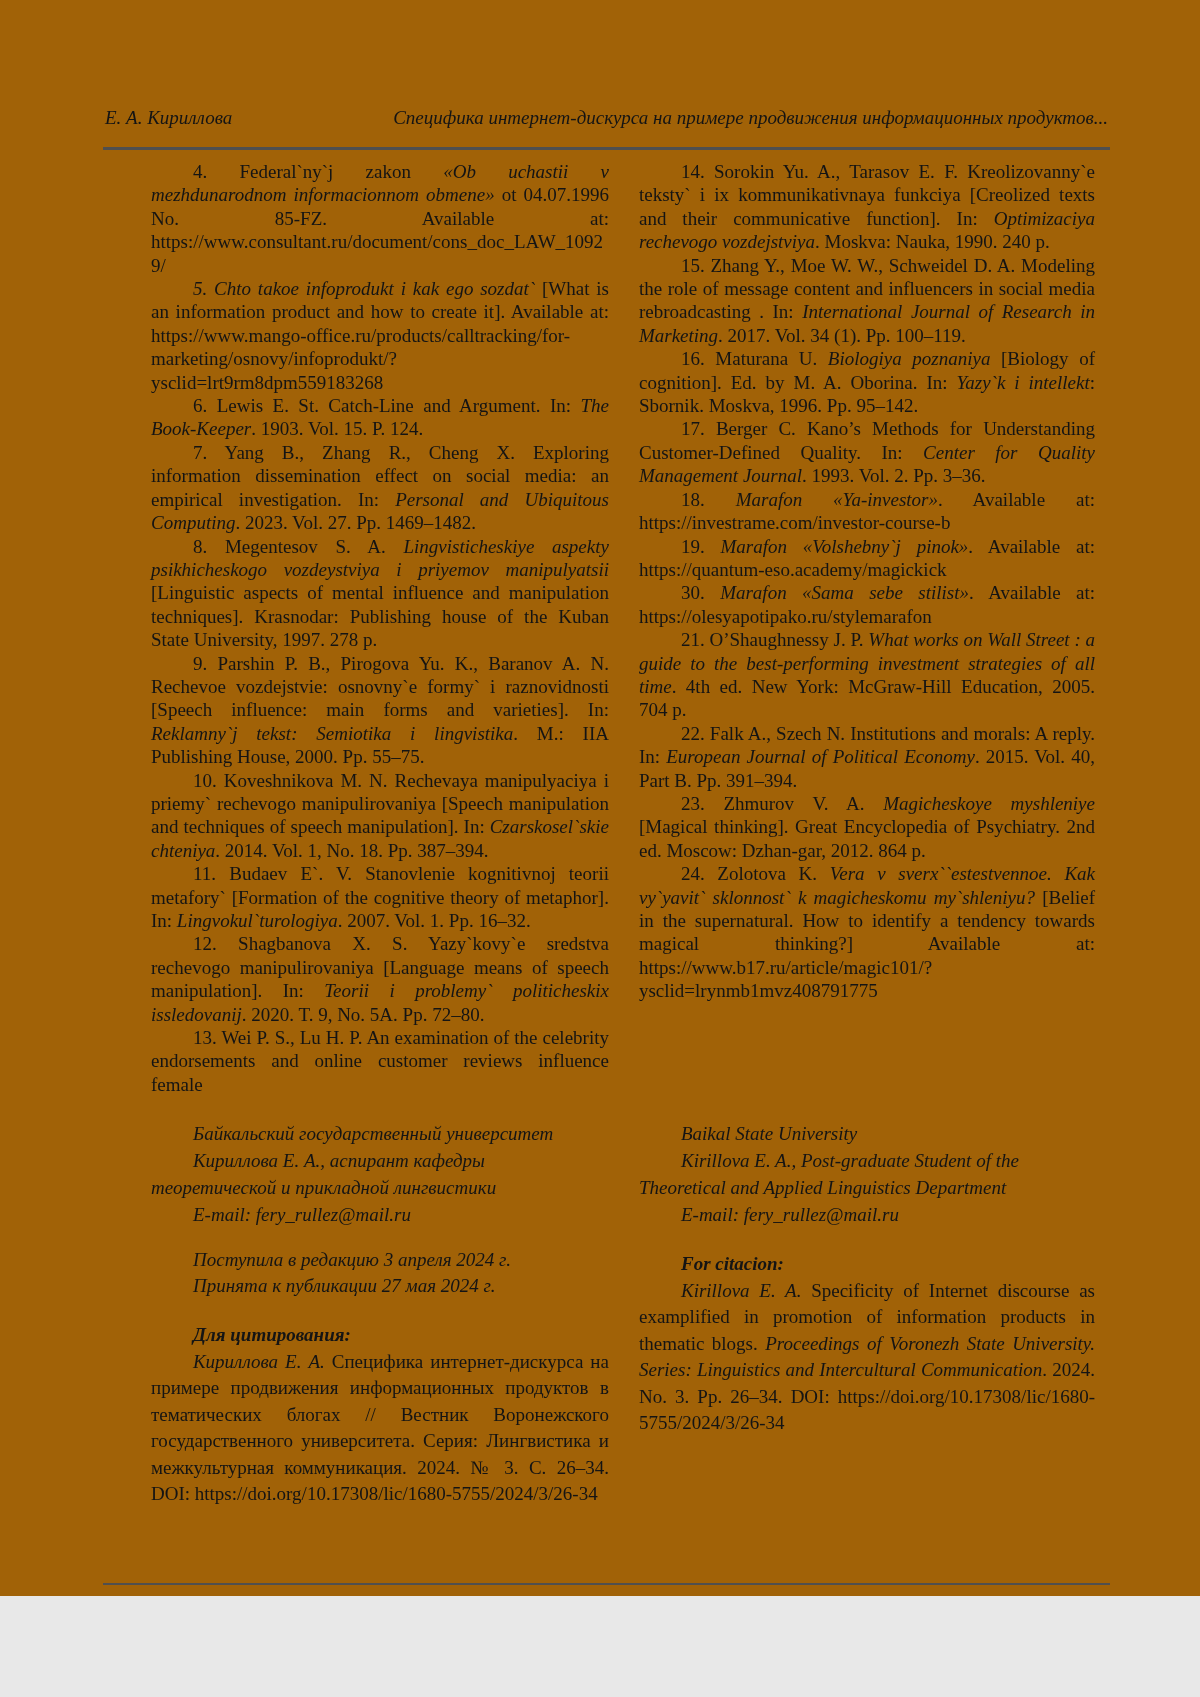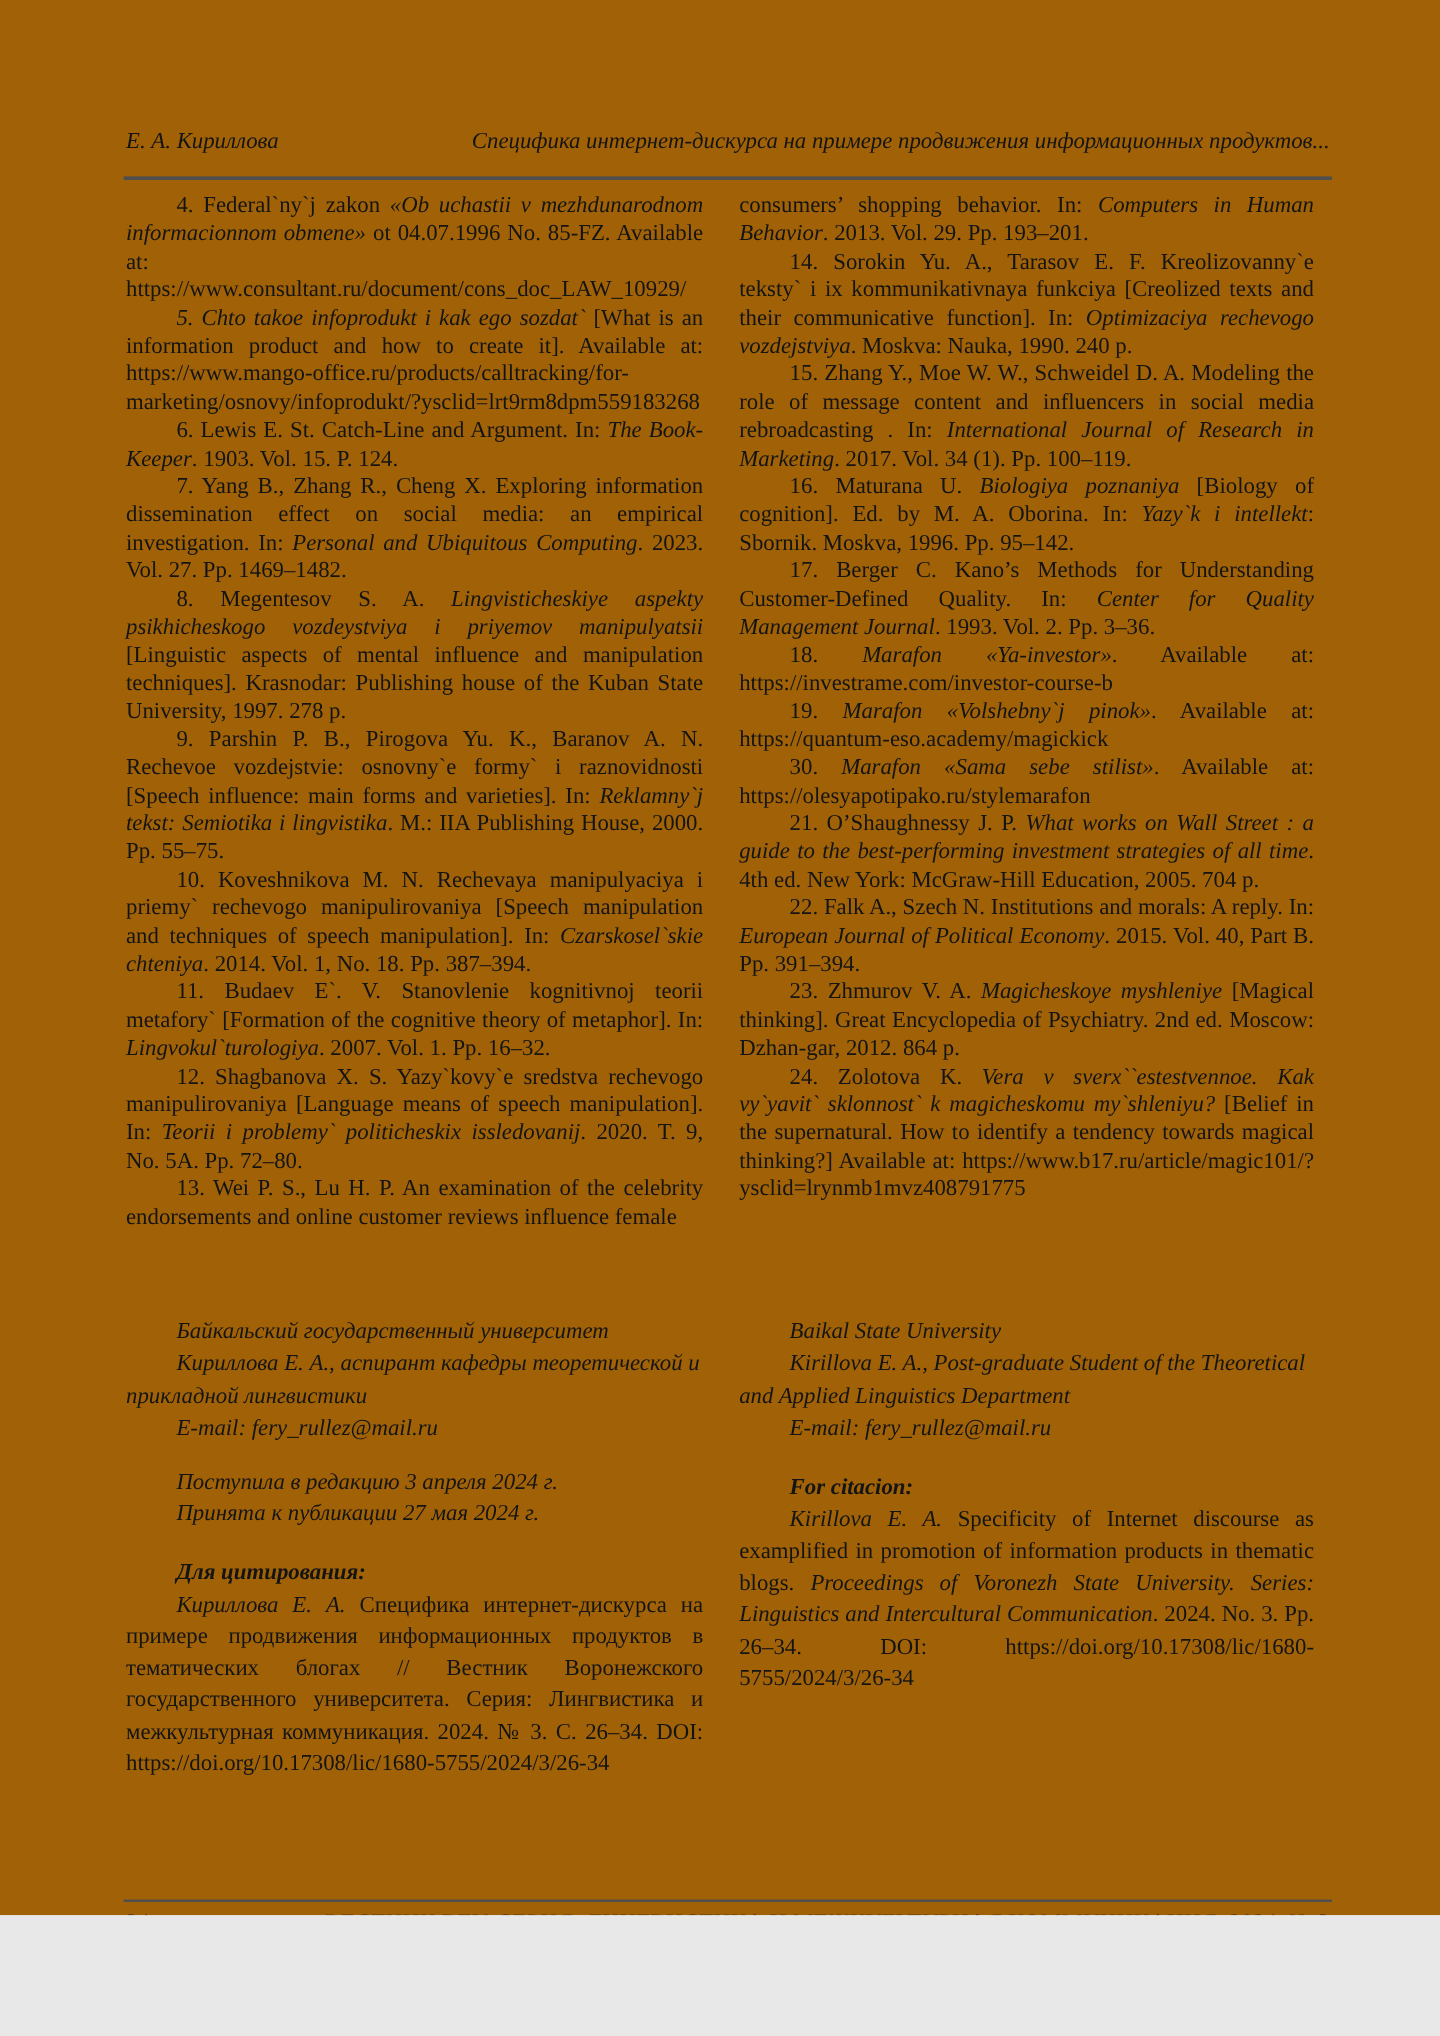--- a/index.html
+++ b/index.html
@@ -17,29 +17,29 @@
     display:flex;justify-content:space-between;align-items:baseline;
     font-style:italic;font-size:19px;white-space:nowrap;
   }
   .header-rule{
     position:absolute;left:103px;right:90px;top:147px;height:3px;background:#4f4f4f;
   }
   .refs{
     position:absolute;left:105px;top:160px;width:990px;
     display:flex;gap:30px;
   }
-  .col-left{width:481px;}
+  .col-left{width:481px;margin-left:46px;}
   .col-right{width:479px;}
   .refs .col-left,.refs .col-right{
     font-size:19px;line-height:23.4px;text-align:justify;
   }
   .para{margin:0;text-indent:42px;overflow-wrap:anywhere;}
   .para.noindent{text-indent:0;}
   .authors{
-    position:absolute;left:105px;top:1096px;width:990px;
+    position:absolute;left:105px;top:1120px;width:990px;
     display:flex;gap:30px;
   }
   .acol{font-size:19px;}
   .group-authors{font-style:italic;line-height:27px;}
   .group-dates{font-style:italic;line-height:26px;margin-top:19px;}
   .group-cite{margin-top:23px;line-height:26.5px;}
   .cite-heading{font-weight:bold;font-style:italic;text-indent:42px;margin:0;}
   .cite-body{margin:0;text-indent:42px;text-align:justify;overflow-wrap:anywhere;}
   .footer-rule{
     position:absolute;left:103px;right:90px;top:1583px;height:2px;background:#4f4f4f;
@@ -69,21 +69,20 @@
         <p class="para"><span>6. Lewis E. St. Catch-Line and Argument. In: </span><i>The Book-Keeper</i><span>. 1903. Vol. 15. P. 124.</span></p>
         <p class="para"><span>7. Yang B., Zhang R., Cheng X. Exploring information dissemination effect on social media: an empirical investigation. In: </span><i>Personal and Ubiquitous Computing</i><span>. 2023. Vol. 27. Pp. 1469–1482.</span></p>
         <p class="para"><span>8. Megentesov S. A. </span><i>Lingvisticheskiye aspekty psikhicheskogo vozdeystviya i priyemov manipulyatsii</i><span> [Linguistic aspects of mental influence and manipulation techniques]. Krasnodar: Publishing house of the Kuban State University, 1997. 278 p.</span></p>
         <p class="para"><span>9. Parshin P. B., Pirogova Yu. K., Baranov A. N. Rechevoe vozdejstvie: osnovny`e formy` i raznovidnosti [Speech influence: main forms and varieties]. In: </span><i>Reklamny`j tekst: Semiotika i lingvistika</i><span>. M.: IIA Publishing House, 2000. Pp. 55–75.</span></p>
         <p class="para"><span>10. Koveshnikova M. N. Rechevaya manipulyaciya i priemy` rechevogo manipulirovaniya [Speech manipulation and techniques of speech manipulation]. In: </span><i>Czarskosel`skie chteniya</i><span>. 2014. Vol. 1, No. 18. Pp. 387–394.</span></p>
         <p class="para"><span>11. Budaev E`. V. Stanovlenie kognitivnoj teorii metafory` [Formation of the cognitive theory of metaphor]. In: </span><i>Lingvokul`turologiya</i><span>. 2007. Vol. 1. Pp. 16–32.</span></p>
         <p class="para"><span>12. Shagbanova X. S. Yazy`kovy`e sredstva rechevogo manipulirovaniya [Language means of speech manipulation]. In: </span><i>Teorii i problemy` politicheskix issledovanij</i><span>. 2020. T. 9, No. 5A. Pp. 72–80.</span></p>
         <p class="para"><span>13. Wei P. S., Lu H. P. An examination of the celebrity endorsements and online customer reviews influence female</span></p>
       </div>
     <div class="col-right">
-        <p class="para noindent"><span>consumers’ shopping behavior. In: </span><i>Computers in Human Behavior</i><span>. 2013. Vol. 29. Pp. 193–201.</span></p>
         <p class="para"><span>14. Sorokin Yu. A., Tarasov E. F. Kreolizovanny`e teksty` i ix kommunikativnaya funkciya [Creolized texts and their communicative function]. In: </span><i>Optimizaciya rechevogo vozdejstviya</i><span>. Moskva: Nauka, 1990. 240 p.</span></p>
         <p class="para"><span>15. Zhang Y., Moe W. W., Schweidel D. A. Modeling the role of message content and influencers in social media rebroadcasting . In: </span><i>International Journal of Research in Marketing</i><span>. 2017. Vol. 34 (1). Pp. 100–119.</span></p>
         <p class="para"><span>16. Maturana U. </span><i>Biologiya poznaniya</i><span> [Biology of cognition]. Ed. by M. A. Oborina. In: </span><i>Yazy`k i intellekt</i><span>: Sbornik. Moskva, 1996. Pp. 95–142.</span></p>
         <p class="para"><span>17. Berger C. Kano’s Methods for Understanding Customer-Defined Quality. In: </span><i>Center for Quality Management Journal</i><span>. 1993. Vol. 2. Pp. 3–36.</span></p>
         <p class="para"><span>18. </span><i>Marafon «Ya-investor»</i><span>. Available at: https://investrame.com/investor-course-b</span></p>
         <p class="para"><span>19. </span><i>Marafon «Volshebny`j pinok»</i><span>. Available at: https://quantum-eso.academy/magickick</span></p>
         <p class="para"><span>30. </span><i>Marafon «Sama sebe stilist»</i><span>. Available at: https://olesyapotipako.ru/stylemarafon</span></p>
         <p class="para"><span>21. O’Shaughnessy J. P. </span><i>What works on Wall Street : a guide to the best-performing investment strategies of all time</i><span>. 4th ed. New York: McGraw-Hill Education, 2005. 704 p.</span></p>
         <p class="para"><span>22. Falk A., Szech N. Institutions and morals: A reply. In: </span><i>European Journal of Political Economy</i><span>. 2015. Vol. 40, Part B. Pp. 391–394.</span></p>
         <p class="para"><span>23. Zhmurov V. A. </span><i>Magicheskoye myshleniye</i><span> [Magical thinking]. Great Encyclopedia of Psychiatry. 2nd ed. Moscow: Dzhan-gar, 2012. 864 p.</span></p>

